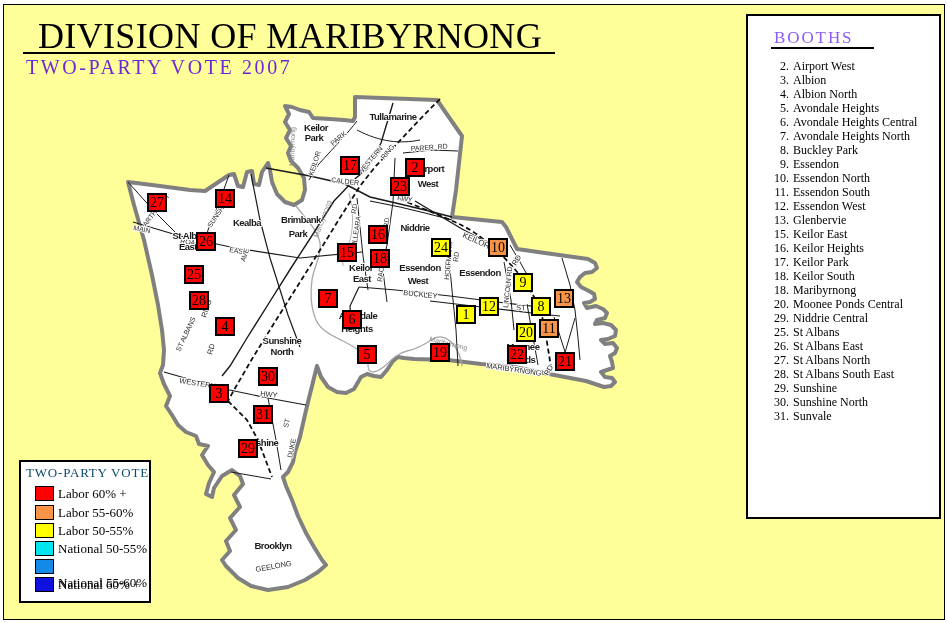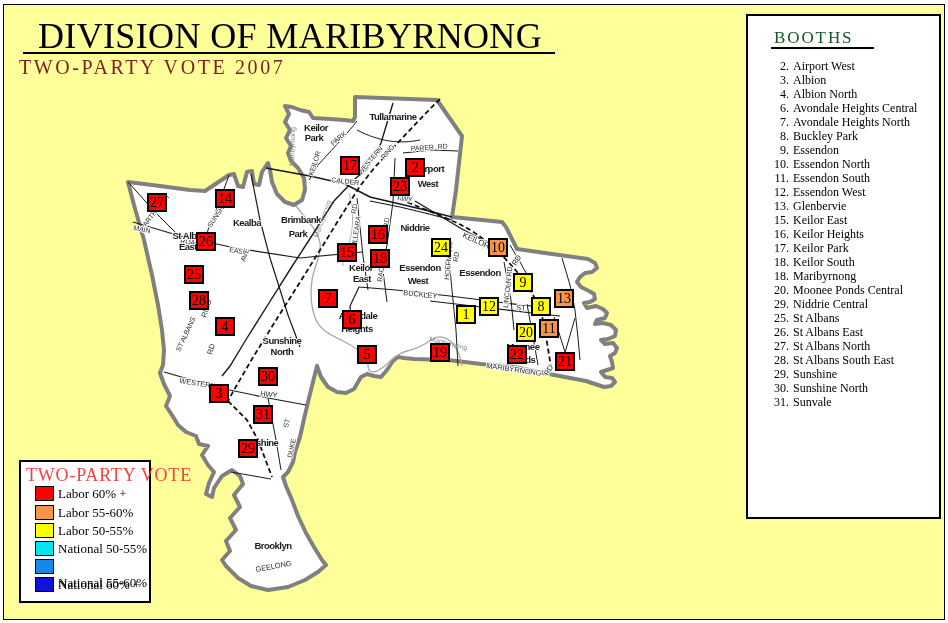--- a/index.html
+++ b/index.html
@@ -1,29 +1,29 @@
 <!DOCTYPE html>
 <html><head>
 <meta charset="utf-8">
 <style>
 html,body{margin:0;padding:0;}
 body{width:948px;height:623px;background:#ffffff;position:relative;overflow:hidden;
      font-family:"Liberation Serif",serif;}
 .page{position:absolute;left:3px;top:4px;width:940px;height:614px;background:#FFFF99;border:1px solid #000;}
 .title{position:absolute;left:23px;top:18px;font-size:36px;line-height:36px;color:#000;white-space:nowrap;letter-spacing:0.35px;margin-left:15px;}
 .trule{position:absolute;left:23px;top:52px;width:532px;height:0;border-top:2px solid #000;}
-.subtitle{position:absolute;left:19px;top:58px;font-size:20px;line-height:18px;letter-spacing:2.6px;color:#7f1d1d;white-space:nowrap;text-align:center;}
+.subtitle{position:absolute;left:26px;top:58px;font-size:20px;line-height:18px;letter-spacing:2.6px;color:#6d28d9;white-space:nowrap;text-align:center;}
 .booths{position:absolute;left:746px;top:14px;width:191px;height:501px;background:#fff;border:2px solid #000;}
-.bt{position:absolute;left:26px;top:15px;font-size:17px;line-height:14px;letter-spacing:1.9px;color:#14532d;}
+.bt{position:absolute;left:26px;top:15px;font-size:17px;line-height:14px;letter-spacing:1.9px;color:#8b5cf6;}
 .btrule{position:absolute;left:23px;top:31px;width:103px;border-top:2px solid #000;}
 .blist{position:absolute;left:0;top:43px;width:100%;font-size:12px;color:#000;}
 .blist div{white-space:nowrap;height:14px;line-height:14px;}
 .blist span{display:inline-block;width:41px;text-align:right;margin-right:4px;}
 .legend{position:absolute;left:19px;top:460px;width:128px;height:139px;background:#fff;border:2px solid #000;}
-.lt{position:absolute;left:5px;top:3px;font-size:18px;letter-spacing:0.8px;color:#ef4444;white-space:nowrap;text-align:center;}
+.lt{position:absolute;left:5px;top:3px;font-size:13px;letter-spacing:0.8px;color:#0c4a6e;white-space:nowrap;text-align:center;}
 .lrow{position:absolute;left:14px;width:17px;height:13px;border:1px solid #000;}
 .ltx{position:absolute;left:37px;font-size:13px;line-height:15px;color:#000;white-space:nowrap;}
 </style>
 </head>
 <body>
 
 <div class="page"></div>
 
 <div class="title">DIVISION OF MARIBYRNONG</div>
 
@@ -418,20 +418,21 @@
 <div class="booths">
 
 <div class="bt">BOOTHS</div>
 
 <div class="btrule"></div>
 
 <div class="blist">
 <div><span>2.</span>Airport West</div>
 <div><span>3.</span>Albion</div>
 <div><span>4.</span>Albion North</div>
+<div><span>5.</span>Avondale Heights</div>
 <div><span>6.</span>Avondale Heights Central</div>
 <div><span>7.</span>Avondale Heights North</div>
 <div><span>8.</span>Buckley Park</div>
 <div><span>9.</span>Essendon</div>
 <div><span>10.</span>Essendon North</div>
 <div><span>11.</span>Essendon South</div>
 <div><span>12.</span>Essendon West</div>
 <div><span>13.</span>Glenbervie</div>
 <div><span>15.</span>Keilor East</div>
 <div><span>16.</span>Keilor Heights</div>

